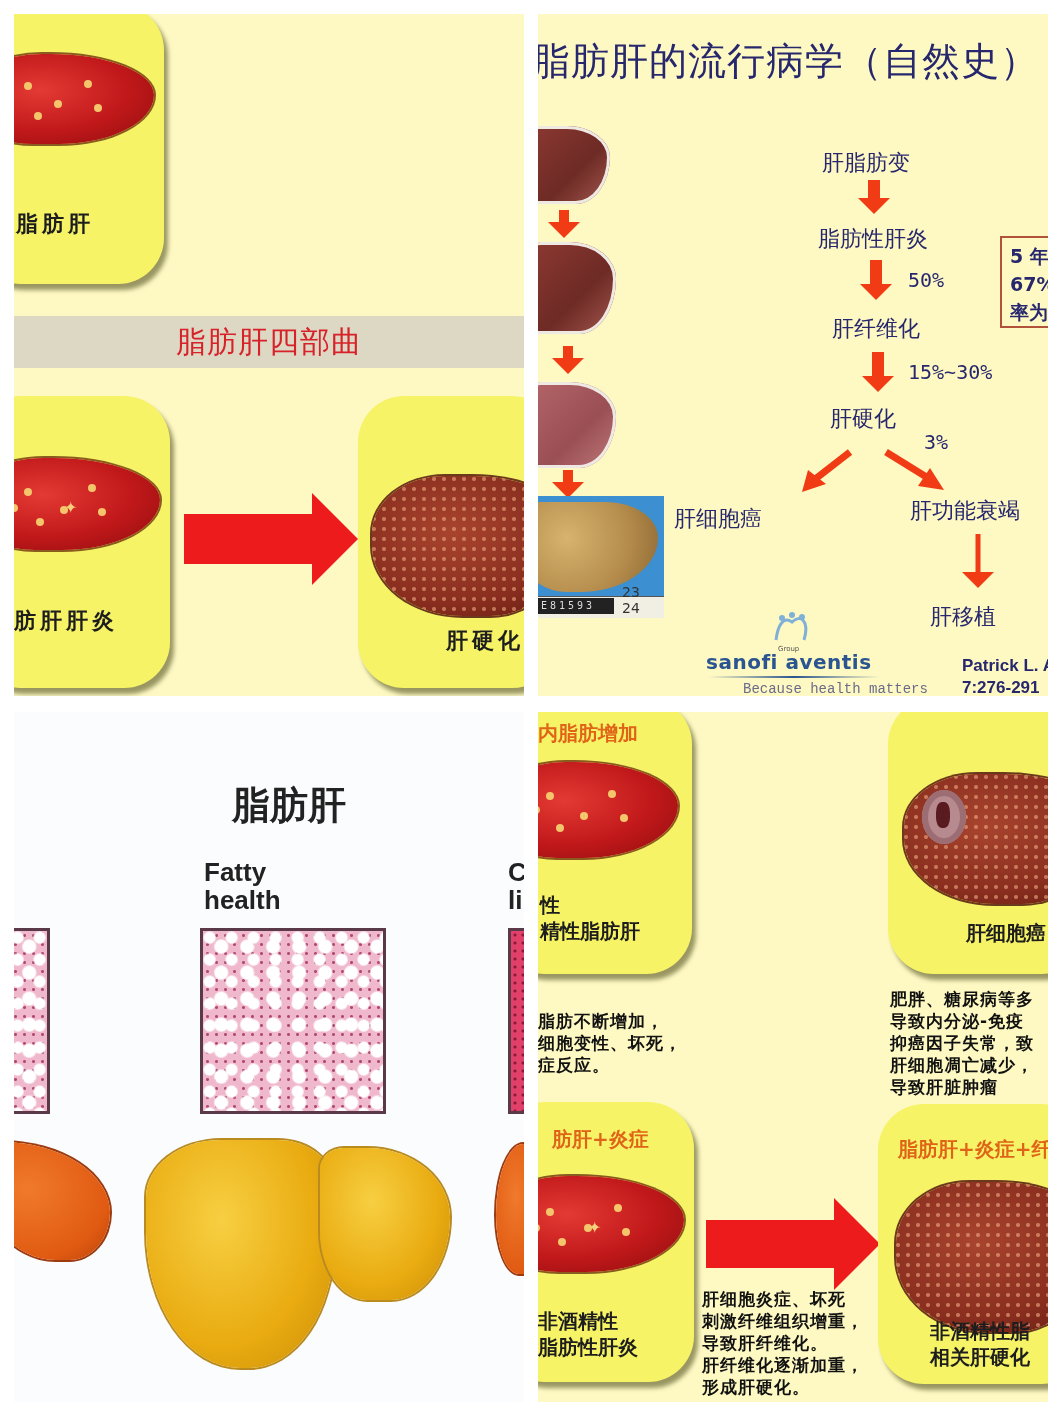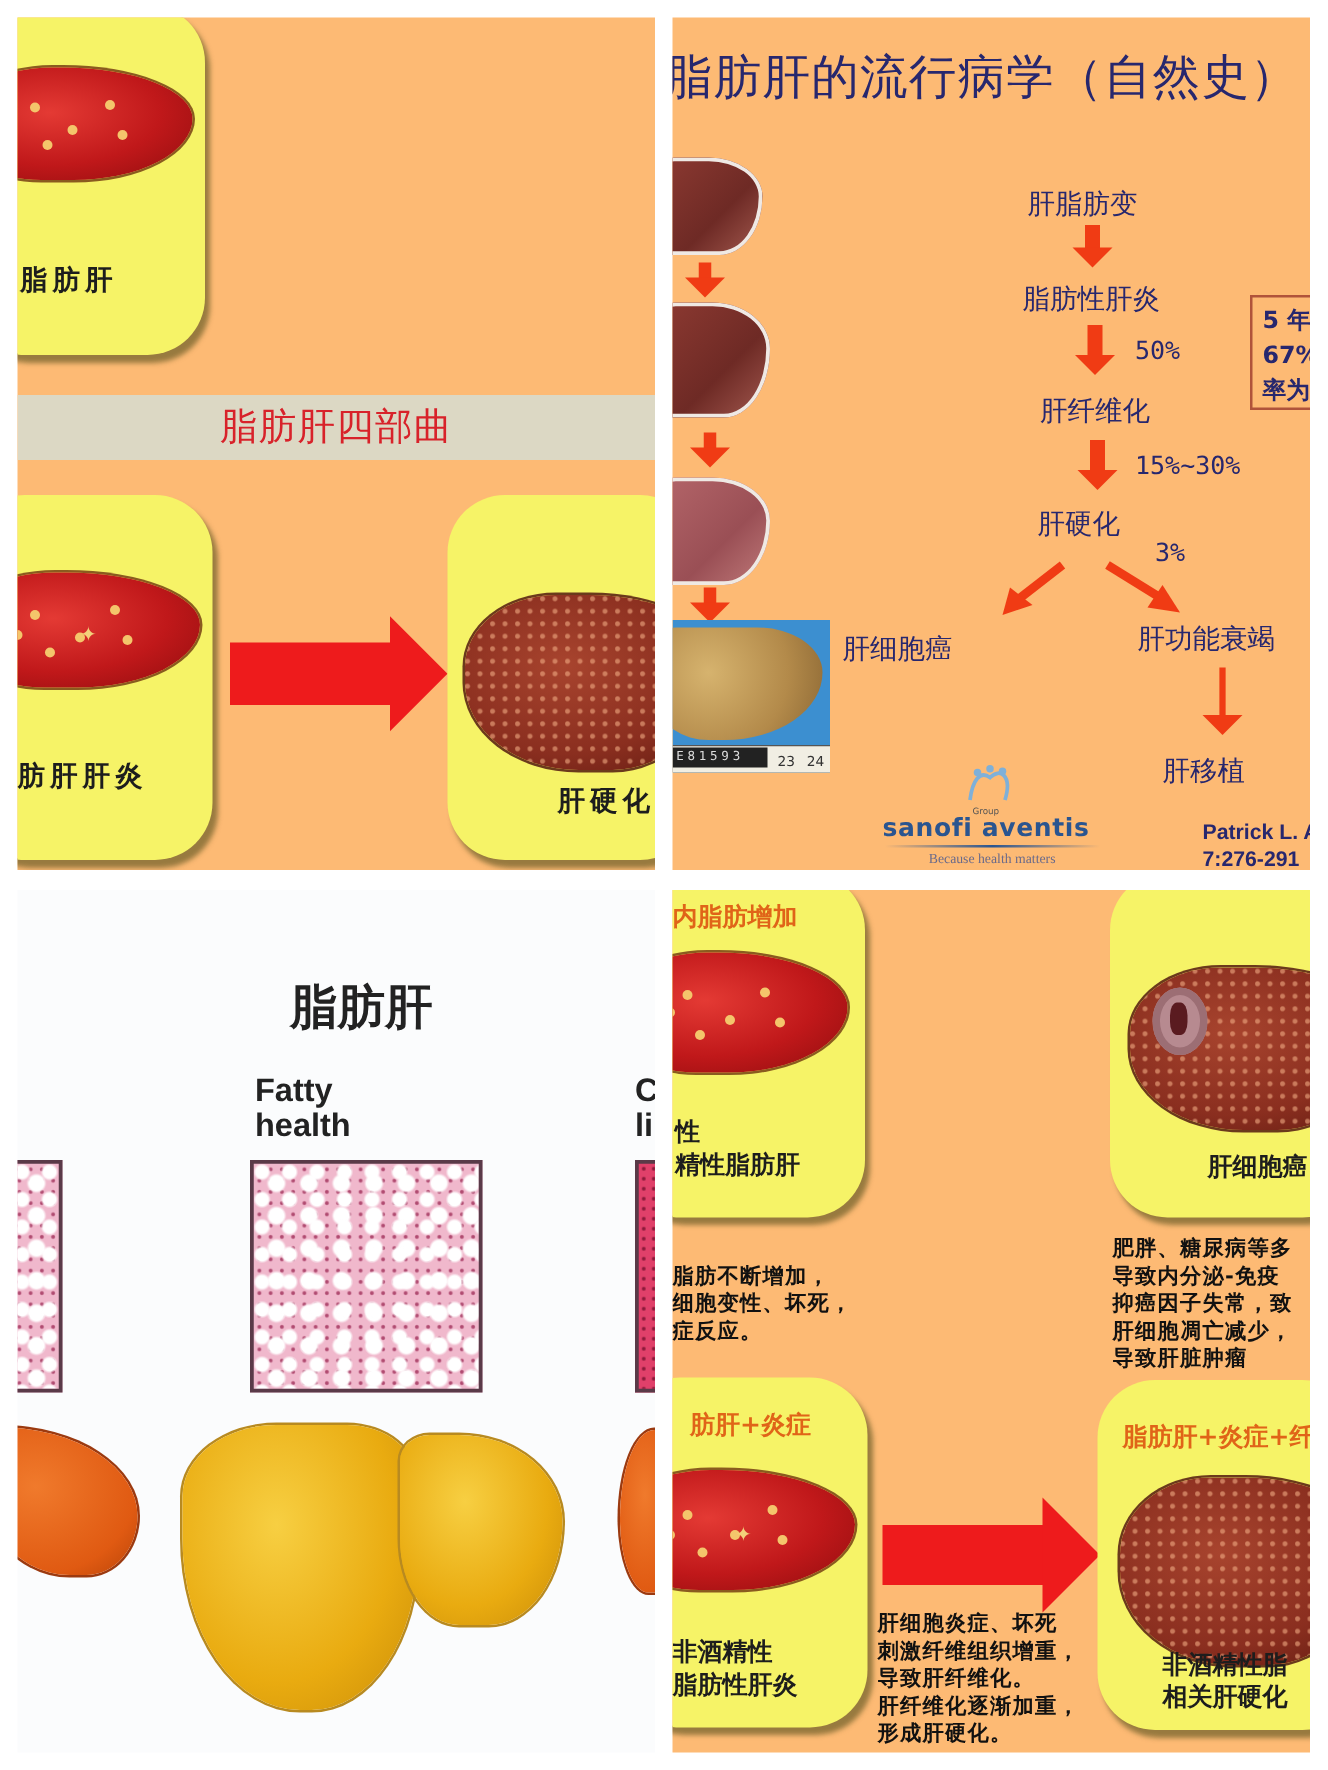--- a/index.html
+++ b/index.html
@@ -1,19 +1,19 @@
 <!DOCTYPE html>
 <html><head>
 <meta charset="utf-8">
 <style>
   * { box-sizing: border-box; margin: 0; padding: 0; }
   html, body { width: 1062px; height: 1416px; background: #ffffff; overflow: hidden; }
   body { position: relative; font-family: "DejaVu Sans", sans-serif; }
 
-  .panel { position: absolute; overflow: hidden; background: #fdba74; }
+  .panel { position: absolute; overflow: hidden; background: #fef9c3; }
   #p1 { left: 14px; top: 14px; width: 510px; height: 682px; }
   #p2 { left: 538px; top: 14px; width: 510px; height: 682px; }
   #p3 { left: 14px; top: 712px; width: 510px; height: 690px; background: #fbfcfd; }
   #p4 { left: 538px; top: 712px; width: 510px; height: 690px; }
 
   
   .card {
     position: absolute; background: #f6f367; border-radius: 46px;
     box-shadow: 4px 6px 4px rgba(70,70,20,0.55);
   }
@@ -51,27 +51,27 @@
   .down-arrow .shaft { position: absolute; left: 50%; transform: translateX(-50%); background: #f03b14; }
   .down-arrow .head { position: absolute; left: 50%; transform: translateX(-50%); width: 0; height: 0; border-left: 16px solid transparent; border-right: 16px solid transparent; border-top: 16px solid #f03b14; }
   .note-box { position: absolute; left: 462px; top: 222px; width: 60px; height: 92px; border: 2px solid #b0533a; border-right: none; padding: 4px 0 0 8px; }
   .note-box div { font-family: "DejaVu Sans", sans-serif; font-weight: bold; font-size: 19px; color: #27276e; line-height: 28px; white-space: nowrap; }
 
   .specimen { position: absolute; border-radius: 18% 50% 40% 10% / 20% 40% 60% 40%; background: linear-gradient(135deg, #8e3a32, #6e2a25 60%, #a35a50); box-shadow: inset 0 0 0 3px #efe9e4; }
   .photo { position: absolute; left: 0; top: 482px; width: 126px; height: 122px; background: #3c8fd0; overflow: hidden; }
   .photo .tissue { position: absolute; left: -10px; top: 6px; width: 130px; height: 90px; background: radial-gradient(circle at 30% 40%, #d6b36e, #b38a4a 60%, #8a6633); border-radius: 10% 40% 60% 30%; }
   .photo .ruler { position: absolute; left: 0; bottom: 0; width: 126px; height: 22px; background: #f1eee3; border-top: 1px solid #555; }
   .photo .ruler-label { position: absolute; left: 0; bottom: 4px; width: 76px; height: 16px; background: #222; color: #ddd; font-family: "DejaVu Sans Mono", monospace; font-size: 10px; letter-spacing: 3px; padding-left: 3px; line-height: 16px; }
-  .photo .ruler-nums { position: absolute; left: 84px; bottom: 2px; font-family: "DejaVu Sans", sans-serif; font-size: 11px; color: #333; word-spacing: 6px; }
+  .photo .ruler-nums { position: absolute; left: 84px; bottom: 2px; font-family: "DejaVu Sans", sans-serif; font-size: 14px; color: #333; word-spacing: 6px; }
 
   .logo-mark { position: absolute; left: 232px; top: 596px; width: 44px; height: 34px; }
   .logo-group { position: absolute; left: 240px; top: 631px; font-family: "DejaVu Sans", sans-serif; font-size: 7px; color: #555; }
   .logo-name { position: absolute; left: 168px; top: 636px; font-family: "DejaVu Sans", sans-serif; font-weight: bold; font-size: 20px; color: #2a5590; letter-spacing: 0.5px; white-space: nowrap; }
   .logo-line { position: absolute; left: 170px; top: 662px; width: 172px; height: 2px; background: linear-gradient(90deg, transparent, #2a5590, transparent); }
-  .logo-tag { position: absolute; left: 205px; top: 667px; font-family: Liberation Serif, serif; font-size: 11px; color: #6a6a8a; white-space: nowrap; }
+  .logo-tag { position: absolute; left: 205px; top: 667px; font-family: Liberation Mono, monospace; font-size: 14px; color: #6a6a8a; white-space: nowrap; }
   .citation { position: absolute; left: 424px; top: 641px; font-family: "Liberation Sans", sans-serif; font-weight: bold; font-size: 17px; color: #27276e; line-height: 22px; white-space: nowrap; }
 
   
   .p3-title { position: absolute; left: 218px; top: 68px; font-family: "DejaVu Sans", sans-serif; font-weight: bold; font-size: 38px; color: #222; white-space: nowrap; }
   .p3-cap { position: absolute; font-family: "Liberation Sans", sans-serif; font-weight: bold; font-size: 26px; color: #222; line-height: 28px; white-space: nowrap; }
   .histo { position: absolute; border: 3px solid #5a3a48;
     background:
       radial-gradient(circle at 30% 30%, #ffffff 5px, transparent 7px) 0 0/22px 22px,
       radial-gradient(circle at 70% 60%, #ffffff 6px, transparent 8px) 0 0/26px 26px,
       radial-gradient(circle, #b04a70 1px, transparent 2px) 0 0/9px 9px,

